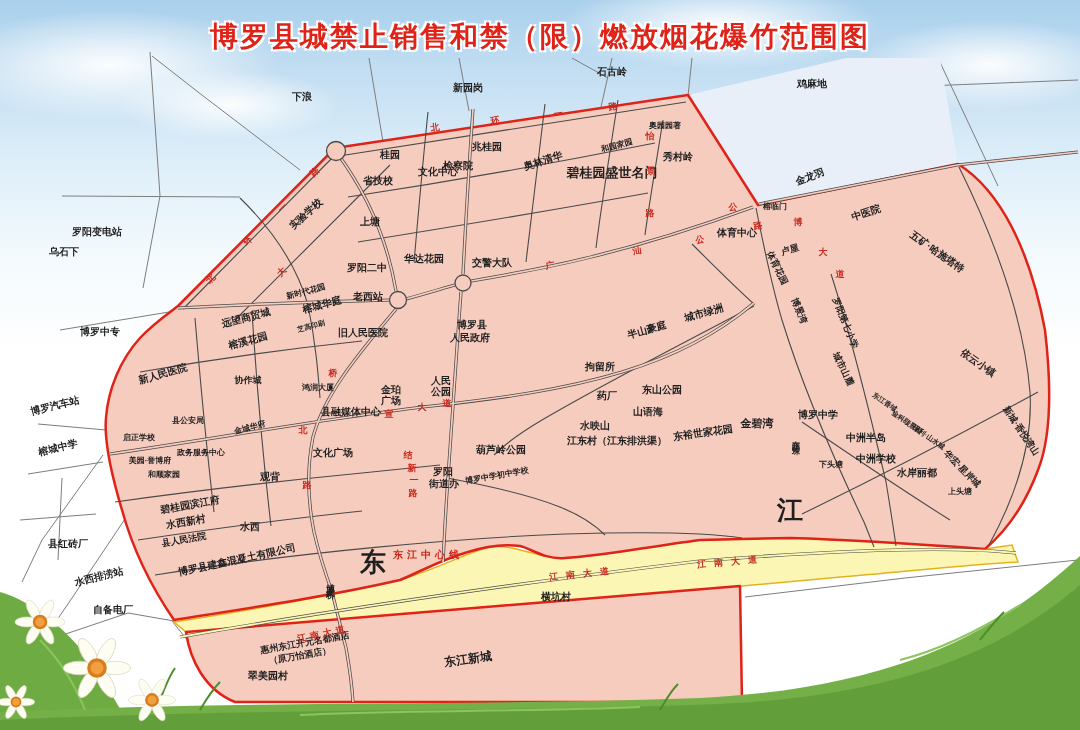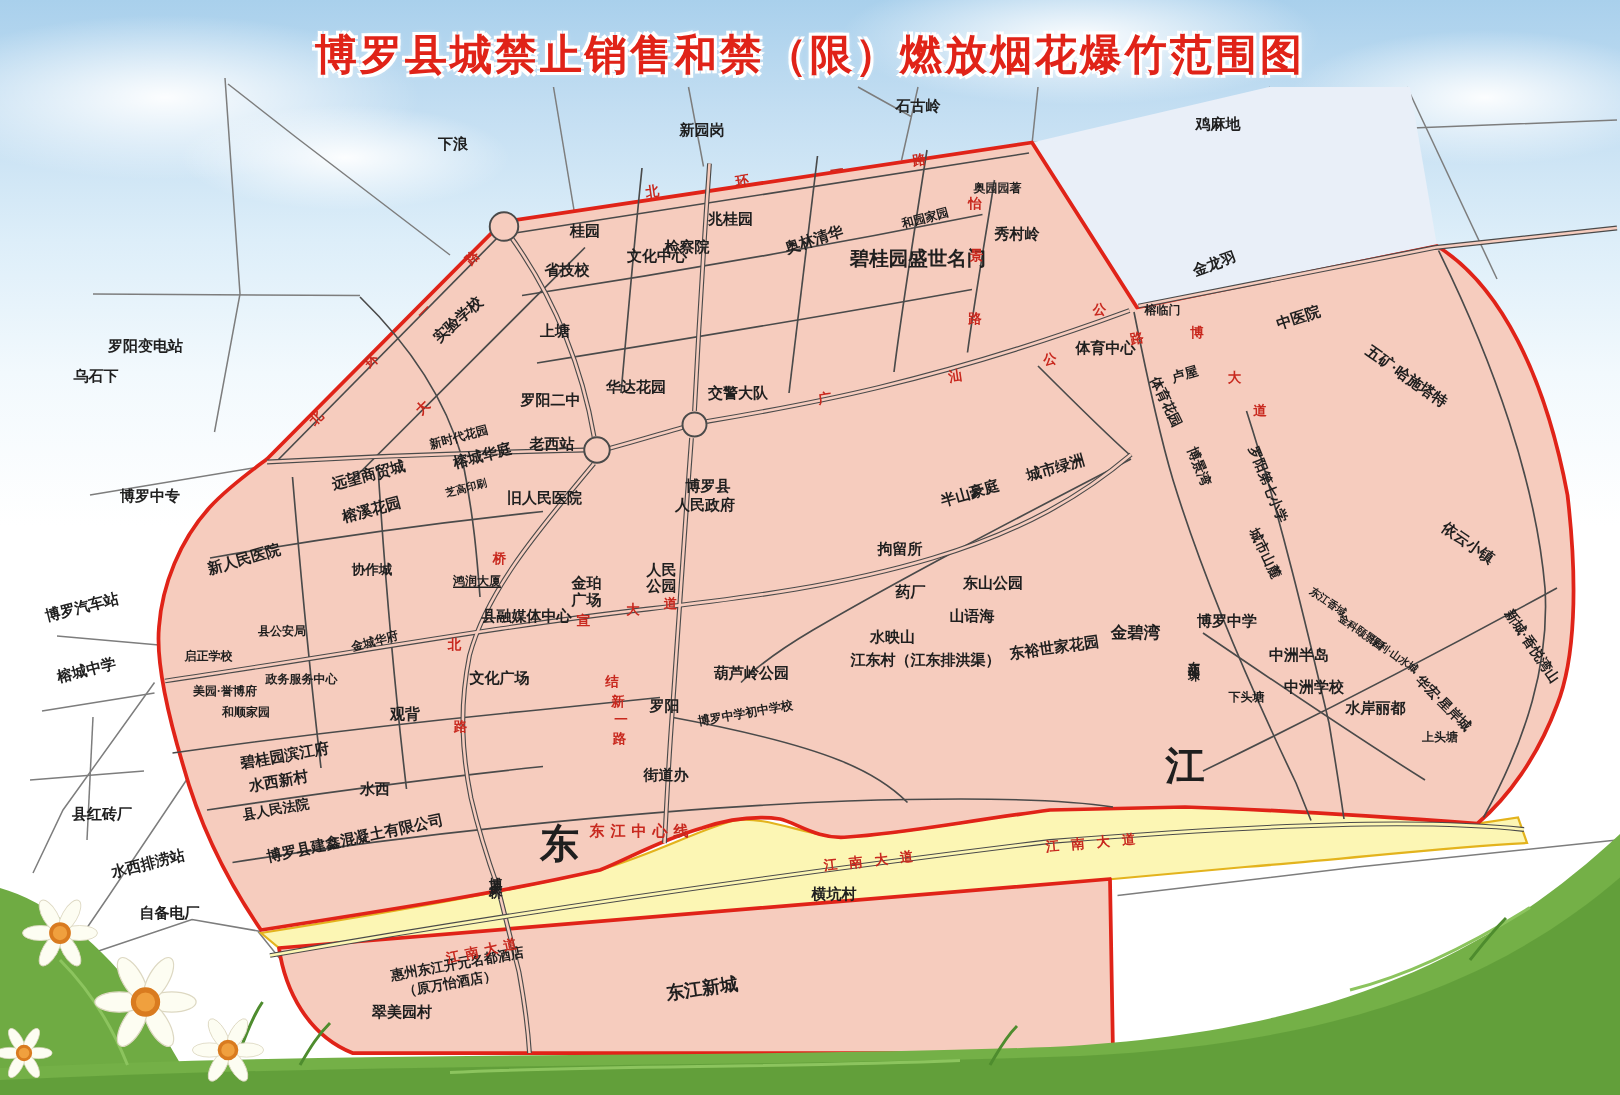--- a/index.html
+++ b/index.html
@@ -220,34 +220,34 @@
       <span class="ml" style="left: 363px; top: 333px; font-size: 10px; transform: translate(-50%, -50%) rotate(0deg);">旧人民医院</span>
       <span class="ml" style="left: 163px; top: 374px; font-size: 10px; transform: translate(-50%, -50%) rotate(-16deg);">新人民医院</span>
       <span class="ml" style="left: 248px; top: 380px; font-size: 9px; transform: translate(-50%, -50%) rotate(0deg);">协作城</span>
       <span class="ml" style="left: 188px; top: 421px; font-size: 8px; transform: translate(-50%, -50%) rotate(0deg);">县公安局</span>
       <span class="ml" style="left: 139px; top: 438px; font-size: 8px; transform: translate(-50%, -50%) rotate(0deg);">启正学校</span>
       <span class="ml" style="left: 150px; top: 461px; font-size: 8px; transform: translate(-50%, -50%) rotate(0deg);">美园·誉博府</span>
       <span class="ml" style="left: 201px; top: 453px; font-size: 8px; transform: translate(-50%, -50%) rotate(0deg);">政务服务中心</span>
       <span class="ml" style="left: 164px; top: 475px; font-size: 8px; transform: translate(-50%, -50%) rotate(0deg);">和顺家园</span>
       <span class="ml" style="left: 250px; top: 428px; font-size: 8px; transform: translate(-50%, -50%) rotate(-15deg);">金城华府</span>
       <span class="ml" style="left: 337px; top: 412px; font-size: 10px; transform: translate(-50%, -50%) rotate(0deg); margin-left: 14px;">县融媒体中心</span>
-      <span class="ml" style="left: 318px; top: 388px; font-size: 8px; transform: translate(-50%, -50%) rotate(0deg); text-decoration: underline;">鸿润大厦</span>
+      <span class="ml" style="left: 318px; top: 388px; font-size: 8px; transform: translate(-50%, -50%) rotate(0deg);">鸿润大厦</span>
       <span class="ml" style="left: 391px; top: 390px; font-size: 10px; transform: translate(-50%, -50%) rotate(0deg);">金珀</span>
       <span class="ml" style="left: 391px; top: 401px; font-size: 10px; transform: translate(-50%, -50%) rotate(0deg);">广场</span>
       <span class="ml" style="left: 441px; top: 381px; font-size: 10px; transform: translate(-50%, -50%) rotate(0deg);">人民</span>
       <span class="ml" style="left: 441px; top: 392px; font-size: 10px; transform: translate(-50%, -50%) rotate(0deg);">公园</span>
       <span class="ml" style="left: 333px; top: 453px; font-size: 10px; transform: translate(-50%, -50%) rotate(0deg);">文化广场</span>
       <span class="ml" style="left: 270px; top: 477px; font-size: 10px; transform: translate(-50%, -50%) rotate(0deg);">观背</span>
       <span class="ml" style="left: 190px; top: 505px; font-size: 10px; transform: translate(-50%, -50%) rotate(-10deg);">碧桂园滨江府</span>
       <span class="ml" style="left: 186px; top: 522px; font-size: 10px; transform: translate(-50%, -50%) rotate(-10deg);">水西新村</span>
       <span class="ml" style="left: 184px; top: 540px; font-size: 9px; transform: translate(-50%, -50%) rotate(-10deg);">县人民法院</span>
       <span class="ml" style="left: 250px; top: 527px; font-size: 10px; transform: translate(-50%, -50%) rotate(0deg);">水西</span>
       <span class="ml" style="left: 237px; top: 560px; font-size: 10px; transform: translate(-50%, -50%) rotate(-12deg);">博罗县建鑫混凝土有限公司</span>
       <span class="ml" style="left: 443px; top: 472px; font-size: 10px; transform: translate(-50%, -50%) rotate(0deg);">罗阳</span>
-      <span class="ml" style="left: 444px; top: 484px; font-size: 10px; transform: translate(-50%, -50%) rotate(0deg); margin-top: 34px;">街道办</span>
+      <span class="ml" style="left: 444px; top: 484px; font-size: 10px; transform: translate(-50%, -50%) rotate(0deg);">街道办</span>
       <span class="ml" style="left: 501px; top: 450px; font-size: 10px; transform: translate(-50%, -50%) rotate(0deg);">葫芦岭公园</span>
       <span class="ml" style="left: 497px; top: 476px; font-size: 8px; transform: translate(-50%, -50%) rotate(-10deg);">博罗中学初中学校</span>
       <span class="ml" style="left: 472px; top: 325px; font-size: 10px; transform: translate(-50%, -50%) rotate(0deg);">博罗县</span>
       <span class="ml" style="left: 470px; top: 338px; font-size: 10px; transform: translate(-50%, -50%) rotate(0deg);">人民政府</span>
       <span class="ml" style="left: 492px; top: 263px; font-size: 10px; transform: translate(-50%, -50%) rotate(0deg);">交警大队</span>
       <span class="ml" style="left: 600px; top: 367px; font-size: 10px; transform: translate(-50%, -50%) rotate(0deg);">拘留所</span>
       <span class="ml" style="left: 647px; top: 330px; font-size: 10px; transform: translate(-50%, -50%) rotate(-16deg);">半山豪庭</span>
       <span class="ml" style="left: 704px; top: 313px; font-size: 10px; transform: translate(-50%, -50%) rotate(-16deg);">城市绿洲</span>
       <span class="ml" style="left: 662px; top: 390px; font-size: 10px; transform: translate(-50%, -50%) rotate(0deg);">东山公园</span>
       <span class="ml" style="left: 607px; top: 396px; font-size: 10px; transform: translate(-50%, -50%) rotate(0deg);">药厂</span>

